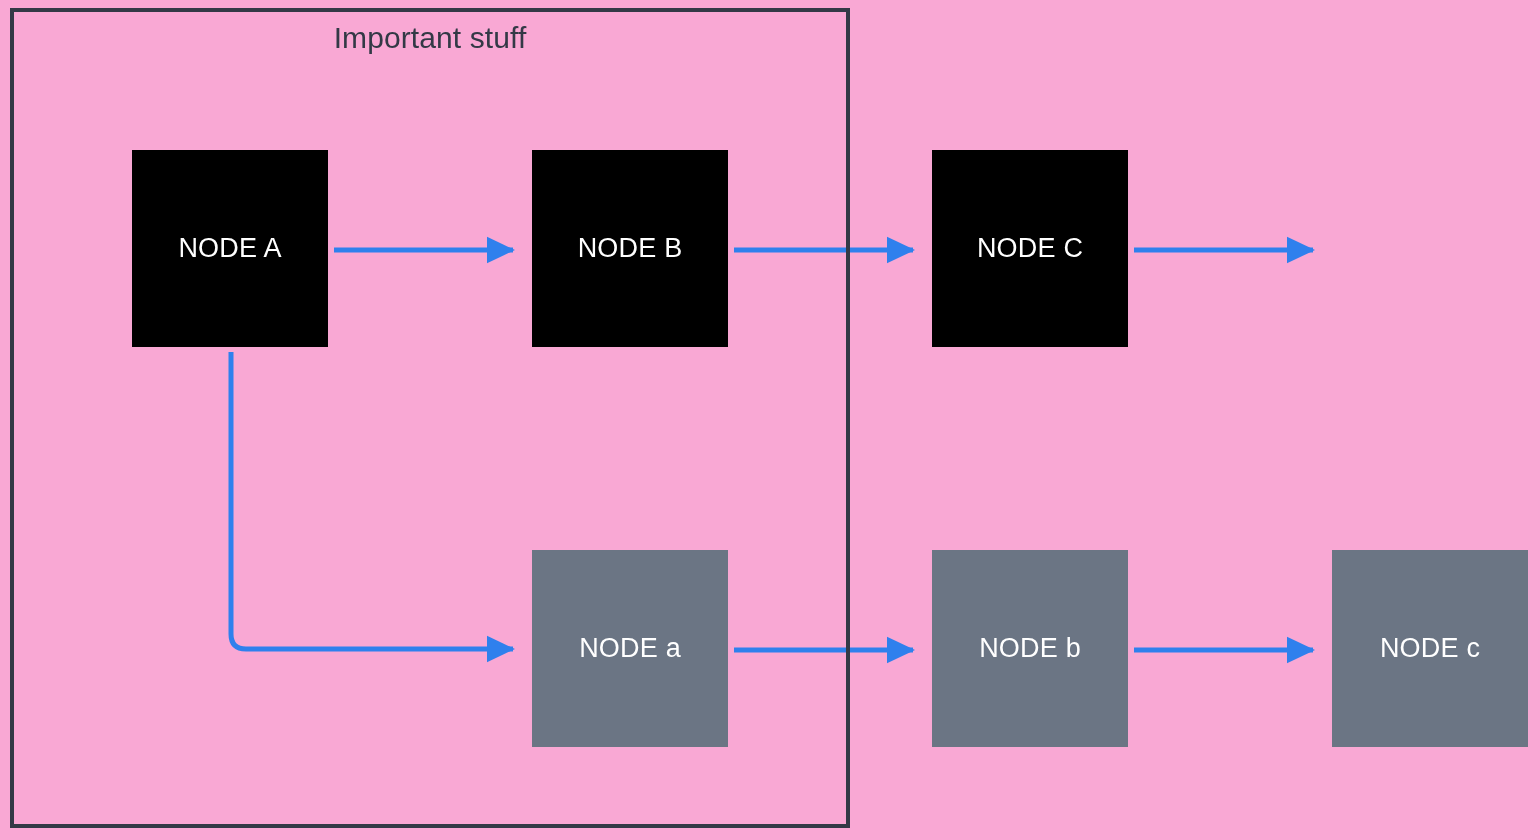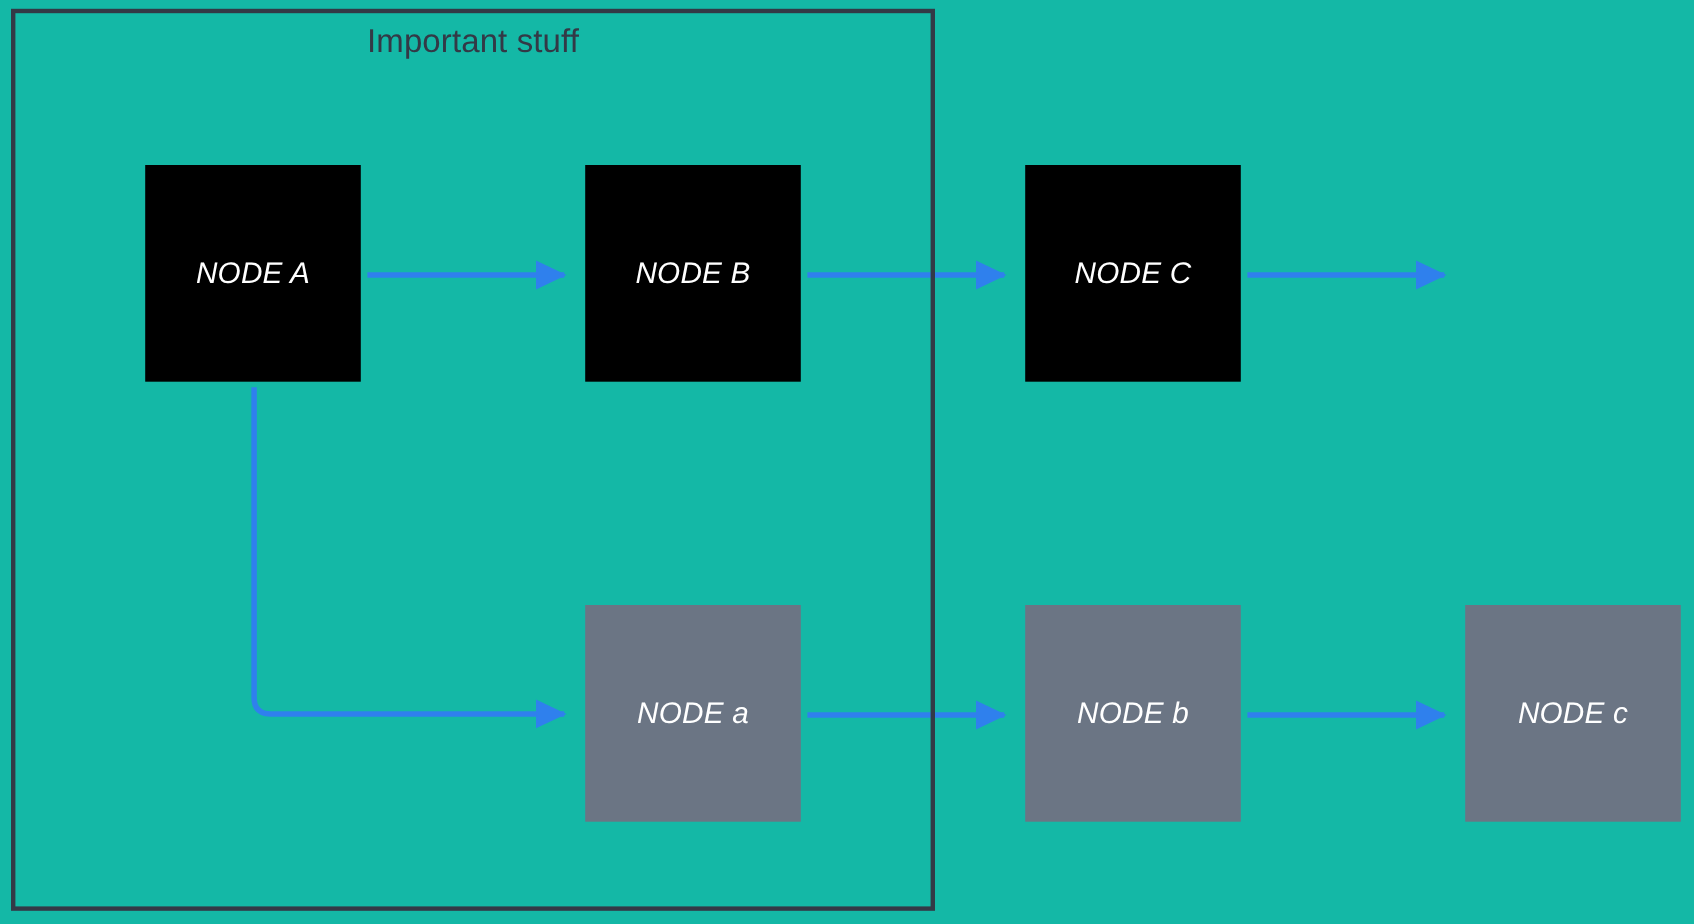--- a/index.html
+++ b/index.html
@@ -7,21 +7,21 @@
     padding: 0;
     background: #ffffff;
   }
   body {
     font-family: "Liberation Sans", sans-serif;
   }
   #canvas {
     position: relative;
     width: 1540px;
     height: 840px;
-    background: #14b8a6;
+    background: #f9a8d4;
     overflow: hidden;
   }
   
   .cluster {
     position: absolute;
     box-sizing: border-box;
     border: 4px solid #333946;
     background: transparent;
     z-index: 4;
   }
@@ -40,21 +40,20 @@
     position: absolute;
     display: flex;
     align-items: center;
     justify-content: center;
     color: #ffffff;
     font-size: 27px;
     line-height: 1;
     letter-spacing: 0.2px;
     white-space: nowrap;
     z-index: 5;
-    font-style: italic;
   }
   .node.black { background: #000000; }
   .node.gray  { background: #6b7584; }
   
   #edges {
     position: absolute;
     left: 0;
     top: 0;
     width: 1540px;
     height: 840px;

